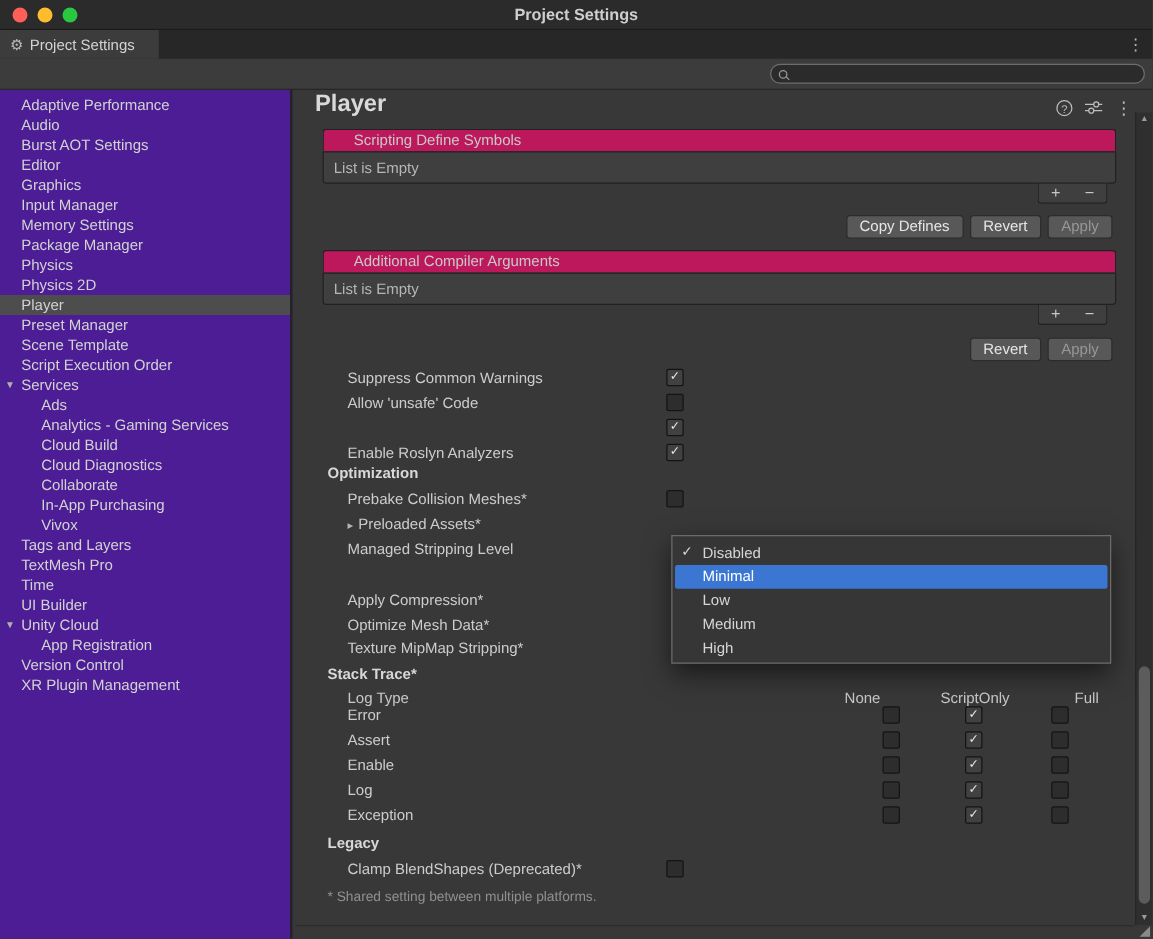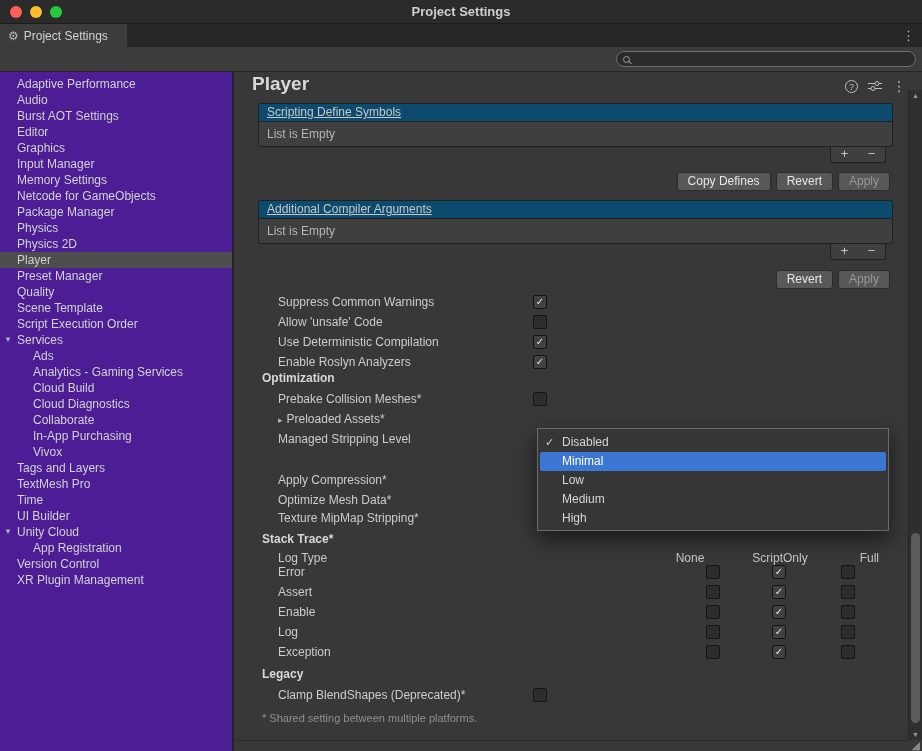--- a/index.html
+++ b/index.html
@@ -41,21 +41,21 @@
   .sb-row.selected { background:#4d4d4d; }
   .sb-tri { position:absolute; left:4px; top:0; font-size:8px; color:#b0b0b0; line-height:16px; }
 
   
   .main { position:absolute; left:236px; top:72px; right:0; bottom:0; background:#383838; }
   .main-title { position:absolute; left:16px; top:1px; font-size:19px; font-weight:bold; color:#d9d9d9; }
   .main-icons { position:absolute; right:16px; top:7px; display:flex; gap:10px; align-items:center; }
   .help-circ { width:13px; height:13px; border:1px solid #bdbdbd; border-radius:50%; font-size:9px; line-height:12px; text-align:center; color:#bdbdbd; display:inline-block; }
   .kebab { font-size:14px; color:#bdbdbd; line-height:14px; }
 
-  .list-header { position:absolute; left:22px; width:635px; height:18px; background:#0c4a6e; border:1px solid #212121; border-bottom:none; border-radius:3px 3px 0 0; line-height:17px; padding-left:8px; color:#c8c8c8;text-decoration:underline; }
+  .list-header { position:absolute; left:22px; width:635px; height:18px; background:#be185d; border:1px solid #212121; border-bottom:none; border-radius:3px 3px 0 0; line-height:17px; padding-left:24px; color:#c8c8c8; }
   .list-body { position:absolute; left:22px; width:635px; height:26px; background:#3f3f3f; border:1px solid #212121; border-radius:0 0 3px 3px; line-height:24px; padding-left:8px; color:#b6b6b6; }
   .pm-bar { position:absolute; left:594px; width:56px; height:16px; background:#3f3f3f; border:1px solid #212121; border-top:none; border-radius:0 0 3px 3px; display:flex; }
   .pm-btn { flex:1; text-align:center; line-height:14px; color:#c8c8c8; font-size:13px; cursor:default; }
 
   .btn-row { position:absolute; left:22px; width:632px; display:flex; justify-content:flex-end; gap:5px; }
   .btn { height:19px; line-height:17px; padding:0 10px; background:#585858; border:1px solid #2c2c2c; border-radius:3px; font-size:12px; color:#e6e6e6; font-family:"Liberation Sans", sans-serif; cursor:default; }
   .btn.disabled { color:#979797; }
 
   .row { position:absolute; left:22px; width:635px; height:20px; line-height:20px; color:#cccccc; }
   .lbl { display:inline-block; padding-left:20px; }
@@ -120,27 +120,25 @@
 
 <div class="sidebar">
   <div class="sb-list">
       <div class="sb-row"><span>Adaptive Performance</span></div>
       <div class="sb-row"><span>Audio</span></div>
       <div class="sb-row"><span>Burst AOT Settings</span></div>
       <div class="sb-row"><span>Editor</span></div>
       <div class="sb-row"><span>Graphics</span></div>
       <div class="sb-row"><span>Input Manager</span></div>
       <div class="sb-row"><span>Memory Settings</span></div>
-      <div class="sb-row"><span>Netcode for GameObjects</span></div>
       <div class="sb-row"><span>Package Manager</span></div>
       <div class="sb-row"><span>Physics</span></div>
       <div class="sb-row"><span>Physics 2D</span></div>
       <div class="sb-row selected"><span>Player</span></div>
       <div class="sb-row"><span>Preset Manager</span></div>
-      <div class="sb-row"><span>Quality</span></div>
       <div class="sb-row"><span>Scene Template</span></div>
       <div class="sb-row"><span>Script Execution Order</span></div>
       <div class="sb-row"><span class="sb-tri">▼</span><span>Services</span></div>
       <div class="sb-row indent"><span>Ads</span></div>
       <div class="sb-row indent"><span>Analytics - Gaming Services</span></div>
       <div class="sb-row indent"><span>Cloud Build</span></div>
       <div class="sb-row indent"><span>Cloud Diagnostics</span></div>
       <div class="sb-row indent"><span>Collaborate</span></div>
       <div class="sb-row indent"><span>In-App Purchasing</span></div>
       <div class="sb-row indent"><span>Vivox</span></div>
@@ -193,21 +191,20 @@
 
   <div class="row" style="top:220px">
     <span class="lbl">Suppress Common Warnings</span>
     <span class="cb checked">✓</span>
   </div>
   <div class="row" style="top:240px">
     <span class="lbl">Allow 'unsafe' Code</span>
     <span class="cb"></span>
   </div>
   <div class="row" style="top:260px">
-    <span class="lbl">Use Deterministic Compilation</span>
     <span class="cb checked">✓</span>
   </div>
   <div class="row" style="top:280px">
     <span class="lbl">Enable Roslyn Analyzers</span>
     <span class="cb checked">✓</span>
   </div>
 
   <div class="sec-h" style="top:298px">Optimization</div>
   <div class="row" style="top:317px">
     <span class="lbl">Prebake Collision Meshes*</span>

